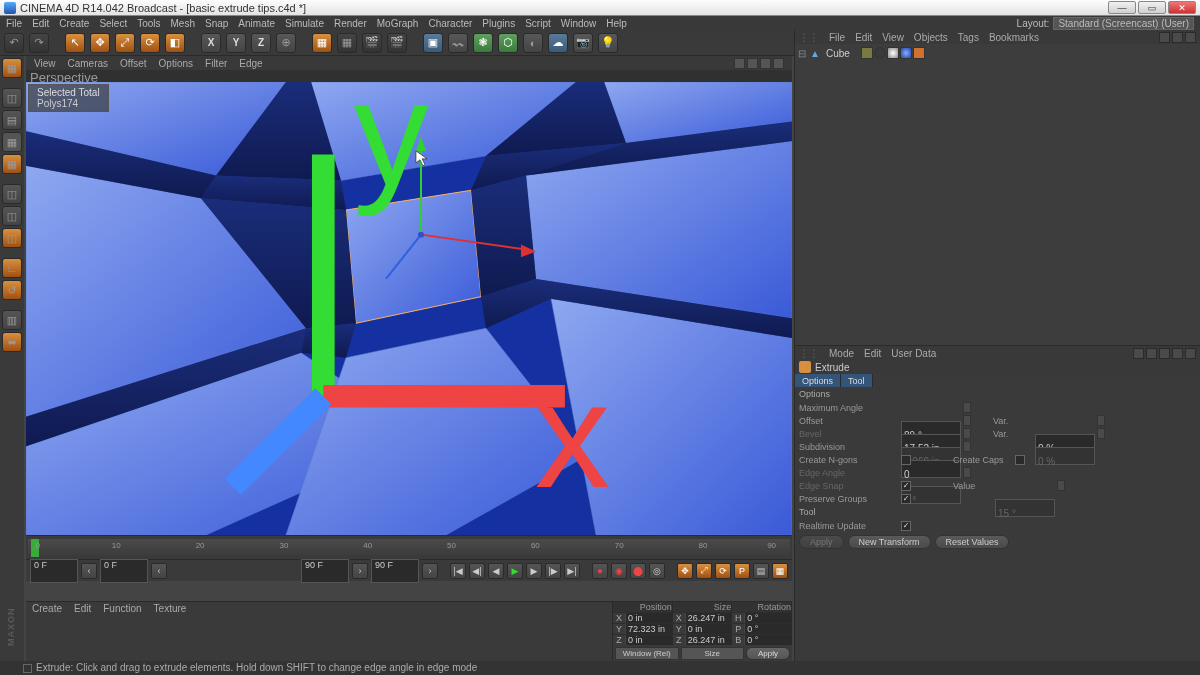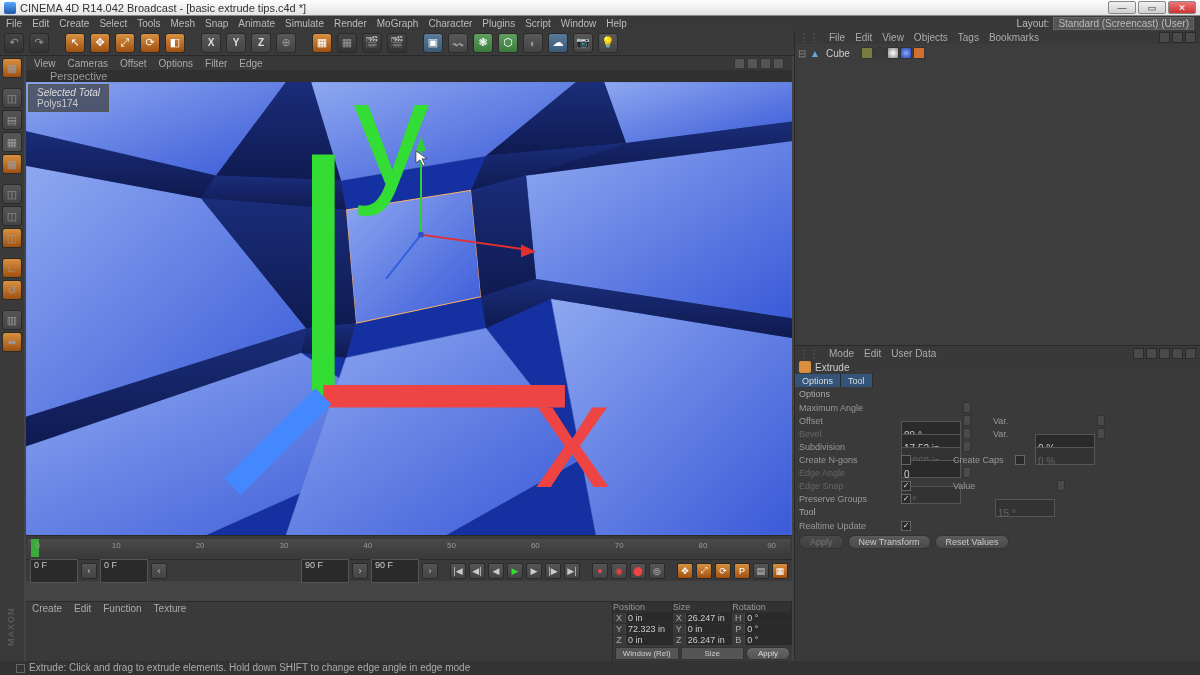--- a/index.html
+++ b/index.html
@@ -33,24 +33,24 @@
 .ls-btn.orange { background: linear-gradient(#d89040,#a05010); }
 .ls-btn.gap { background:none;border:none;height:6px;}
 
 
 .vp-wrap { position: absolute; left: 26px; top: 56px; right: 408px; bottom: 94px; display:flex; flex-direction:column;}
 .vp-menu { height: 14px; background: #393939; display:flex; align-items:center; padding: 0 8px; gap: 12px;}
 .vp-menu span {color:#aaa; cursor:pointer;}
 .vp-menu .filler{flex:1;}
 .vp-icons { display:flex; gap:2px;}
 .vp-icons i{width:11px;height:11px;background:#555;border:1px solid #333;cursor:pointer;}
-.vp-label { height:12px; background:#303030; color:#999; padding:0 24px; font-size:11px;}
+.vp-label { height:12px; background:#303030; color:#999; padding:0 4px; font-size:13px;}
 .viewport { flex:1; background:#1a2d6a; position:relative; overflow:hidden;}
 .selbox { position:absolute; left:2px; top:2px; background:rgba(60,60,60,0.7); border:1px solid #555; padding:2px 8px; font-size:9px; color:#ccc; min-width:80px;}
-.selbox .hdr{text-align:right;color:#ddd;font-style:italic;}
+.selbox .hdr{text-align:right;color:#ddd;}
 .selbox .row{display:flex;}
 
 .axes-hint{position:absolute;left:20px;bottom:18px;width:30px;height:30px;}
 
 .timeline { height:24px; background:#3a3a3a; display:flex; align-items:center; border-top:1px solid #2a2a2a; position:relative;}
 .timeline-ruler{flex:1;height:18px;background:linear-gradient(#4a4a4a,#3a3a3a);position:relative;margin:0 2px;}
 .tl-num{position:absolute;top:2px;font-size:8px;color:#999;}
 .tl-mark{position:absolute;left:3px;top:0;bottom:0;width:8px;background:#3aaa3a;}
 
 .transport { height:22px; background:#3a3a3a; display:flex; align-items:center; padding:0 4px; gap:3px; border-top:1px solid #2a2a2a;}
@@ -64,29 +64,29 @@
 .matpanel{flex:1;display:flex;flex-direction:column;}
 .matmenu{height:12px;display:flex;align-items:center;padding:0 6px;gap:12px;}
 .matmenu span{color:#aaa;cursor:pointer;}
 .matarea{flex:1;display:flex;padding:2px 4px;gap:4px;}
 .matswatch{width:40px;display:flex;flex-direction:column;align-items:center;}
 .matball{width:34px;height:34px;border-radius:50%;background:radial-gradient(circle at 30% 30%, #9ec5ff, #1a3aaa);border:1px solid #222;}
 .matname{font-size:8px;color:#aaa;background:#4a4020;padding:0 2px;}
 
 .coordpanel{width:180px;border-left:1px solid #2a2a2a;display:flex;flex-direction:column;}
 .coord-hdr{height:12px;display:flex;background:#323232;}
-.coord-hdr span{flex:1;text-align:left;color:#999;font-size:9px;border-right:1px solid #2a2a2a;}
+.coord-hdr span{flex:1;text-align:right;color:#999;font-size:9px;border-right:1px solid #2a2a2a;}
 .coord-row{height:13px;display:flex;align-items:center;border-top:1px solid #2e2e2e;}
 .coord-row .lbl{width:12px;text-align:center;color:#aaa;font-size:9px;}
 .coord-row .val{flex:1;background:#2a2a2a;color:#ccc;font-size:9px;padding:0 2px;border-left:1px solid #444;}
 .coord-foot{display:flex;gap:2px;padding:2px;}
 .coord-foot .dd{flex:1;height:13px;background:#555;border:1px solid #333;font-size:8px;color:#ccc;display:flex;align-items:center;justify-content:center;}
 .coord-foot .apl{width:44px;height:13px;background:linear-gradient(#666,#555);border:1px solid #333;border-radius:6px;font-size:8px;color:#ddd;display:flex;align-items:center;justify-content:center;cursor:pointer;}
 
-.statusbar{position:absolute;left:0;right:0;bottom:0;height:14px;background:#333;color:#aaa;font-size:9px;padding:1px 16px;}
+.statusbar{position:absolute;left:0;right:0;bottom:0;height:14px;background:#333;color:#aaa;font-size:9px;padding:1px 23px;}
 .statusbar .chk{display:inline-block;width:9px;height:9px;border:1px solid #666;margin-right:4px;vertical-align:middle;}
 
 .maxon{position:absolute;left:2px;bottom:18px;width:18px;height:60px;writing-mode:vertical-rl;transform:rotate(180deg);color:#5a5a5a;font-size:9px;font-weight:bold;letter-spacing:1px;display:flex;align-items:center;justify-content:center;}
 
 
 .right-col{position:absolute;right:0;top:30px;width:406px;bottom:14px;background:#3a3a3a;border-left:1px solid #2a2a2a;display:flex;flex-direction:column;}
 .obj-panel{height:316px;border-bottom:1px solid #2a2a2a;display:flex;flex-direction:column;}
 .panel-menu{height:14px;background:#393939;display:flex;align-items:center;padding:0 4px;gap:10px;}
 .panel-menu span{color:#aaa;cursor:pointer;}
 .panel-menu .pr{margin-left:auto;display:flex;gap:2px;}

